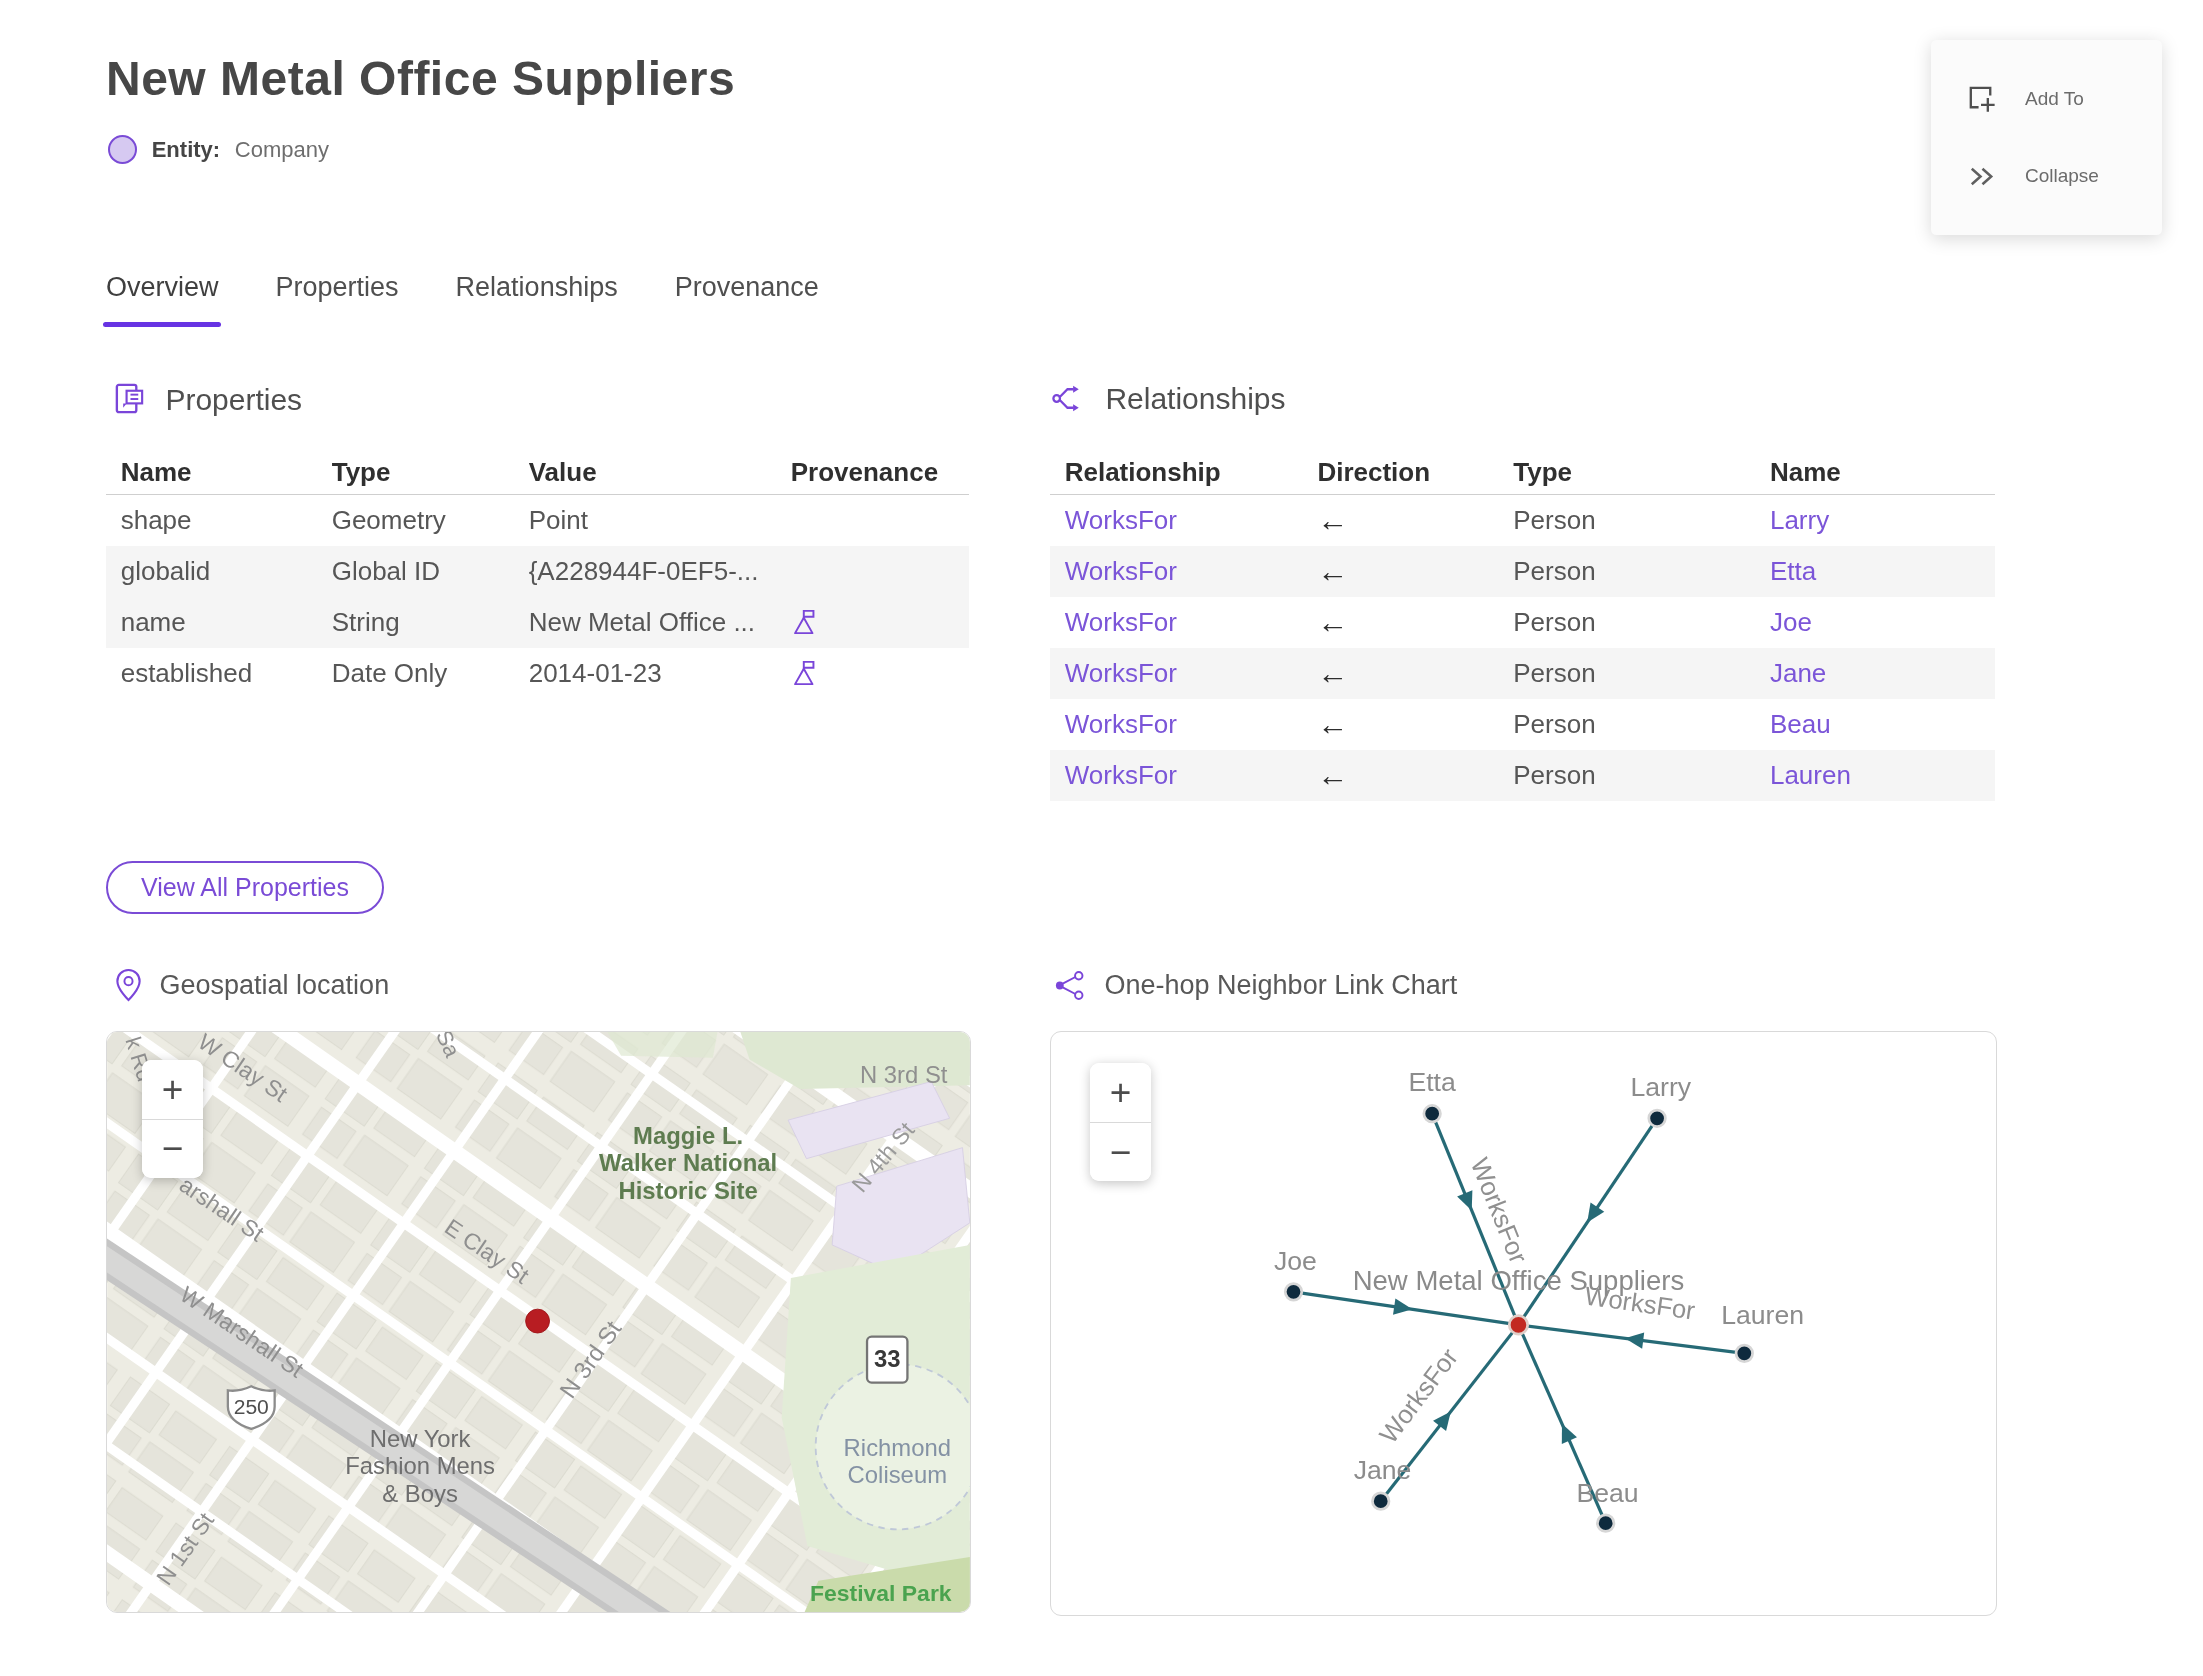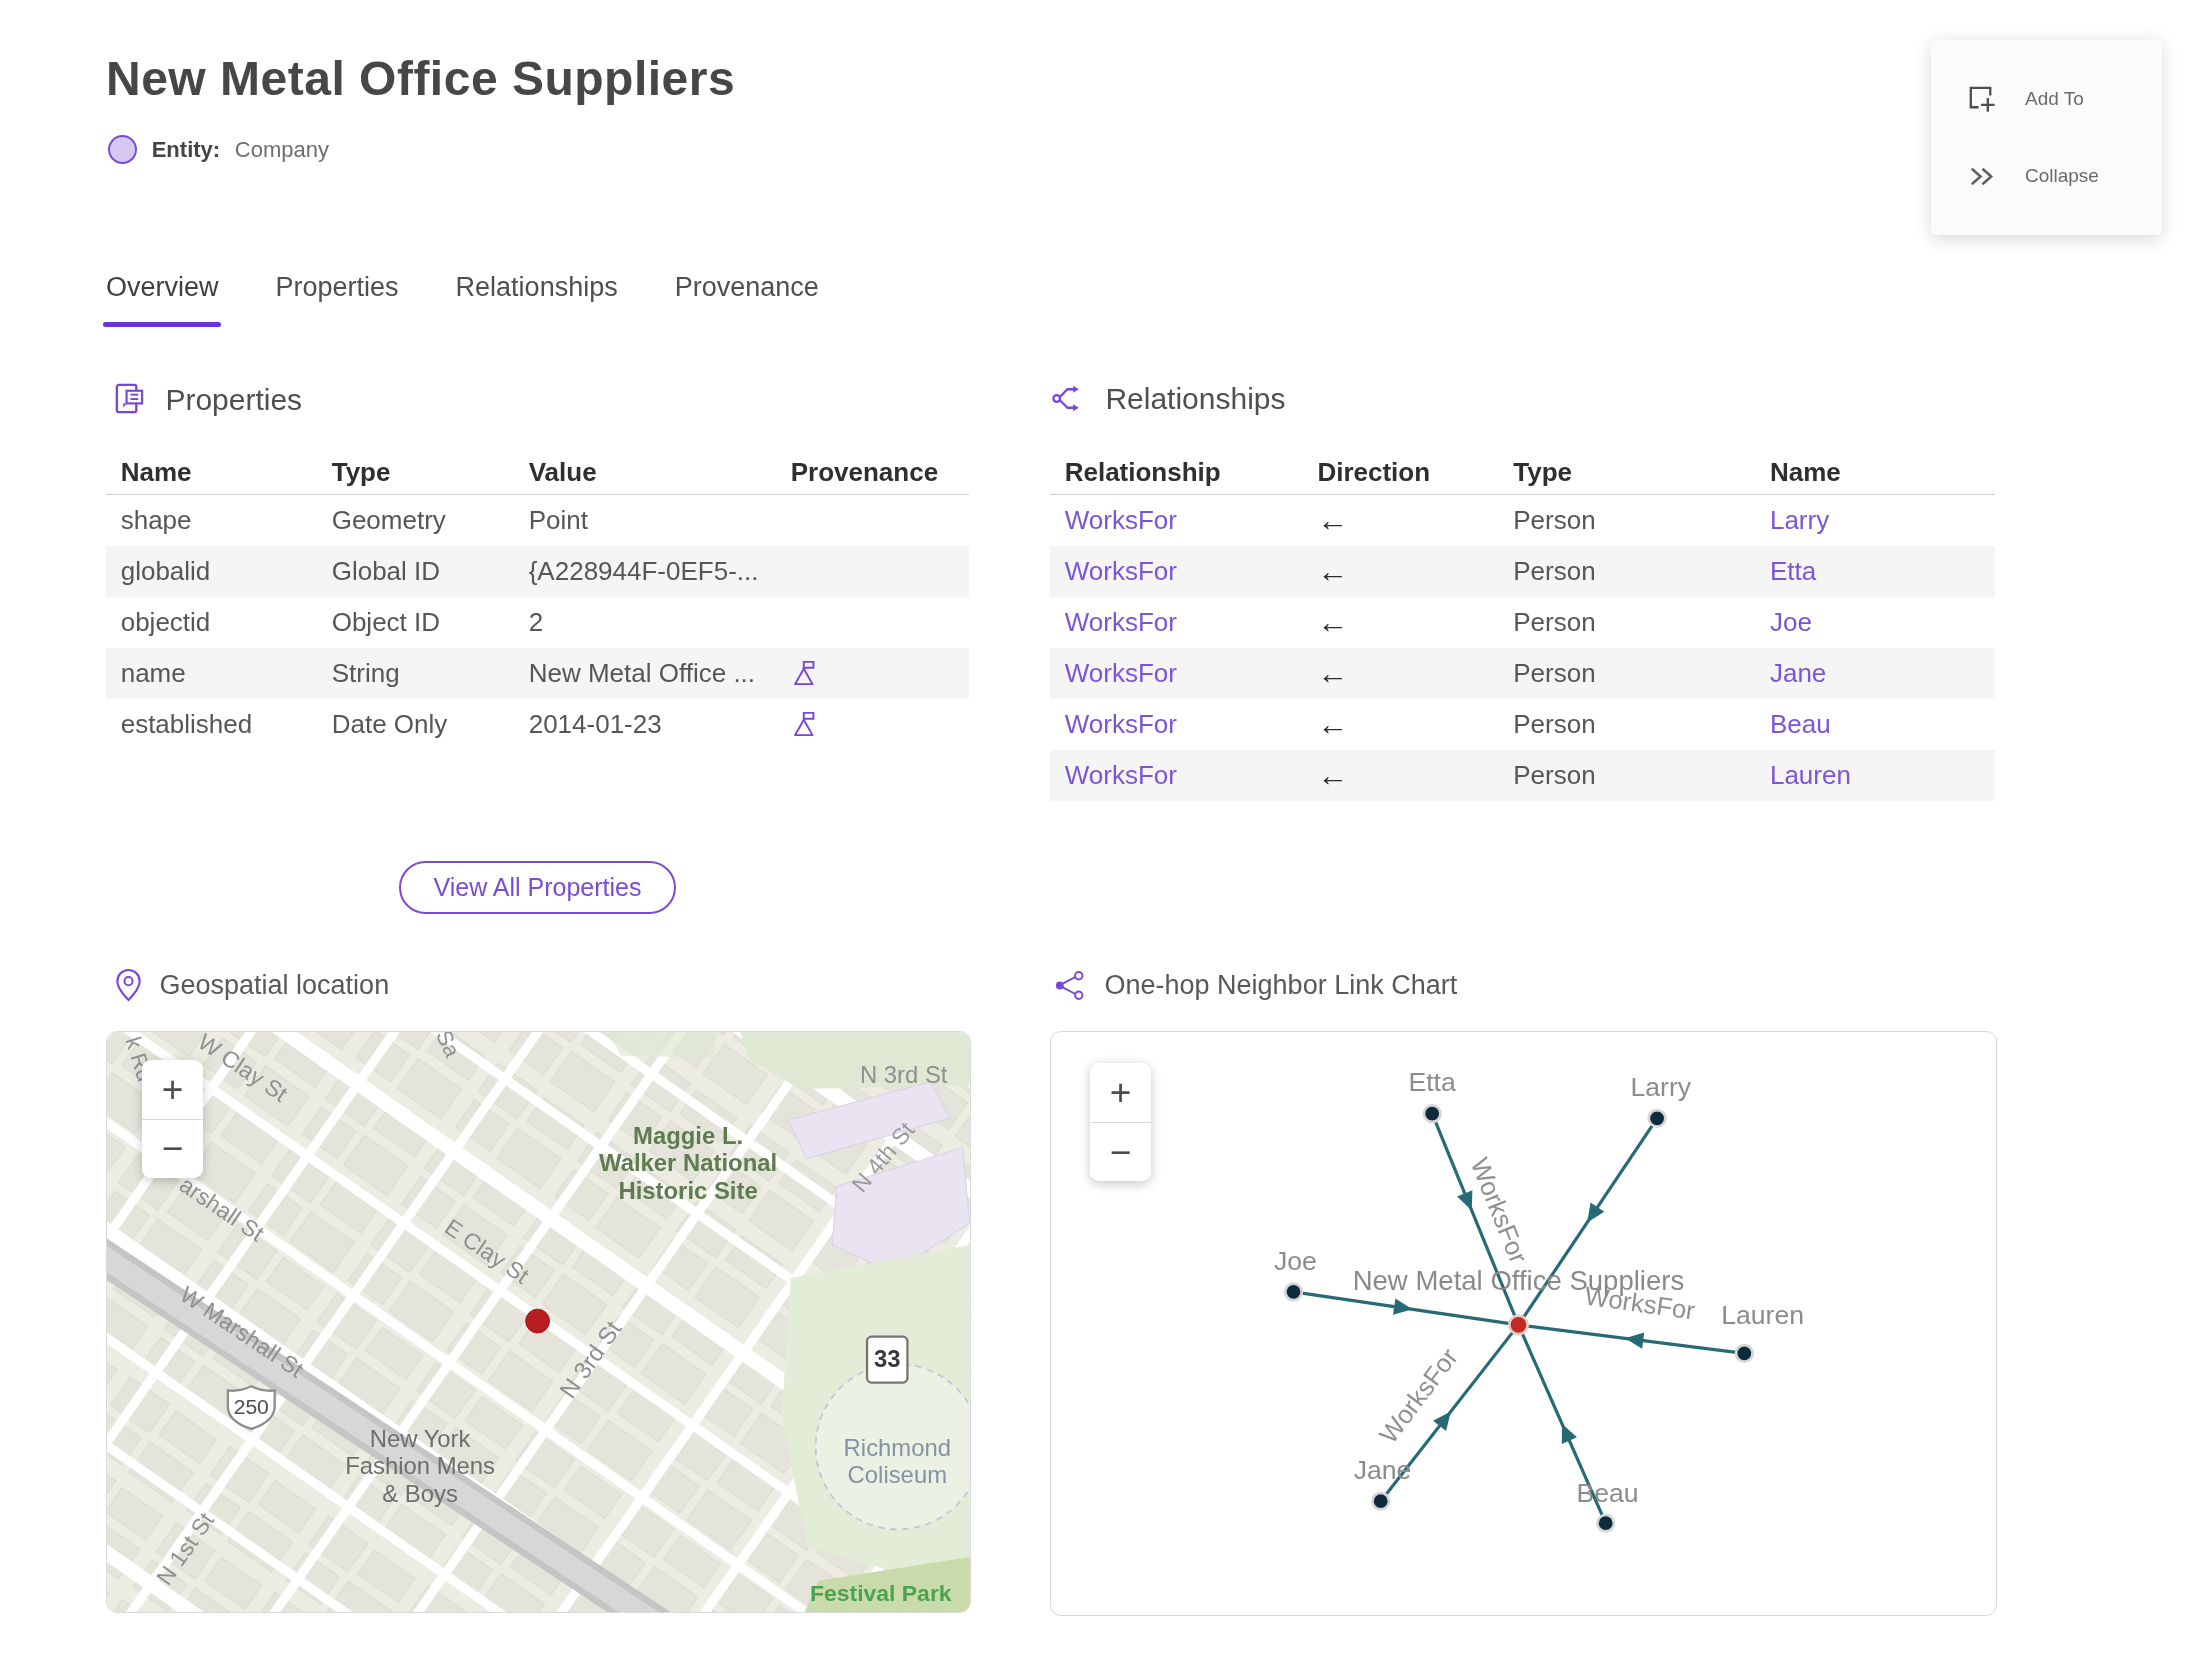--- a/index.html
+++ b/index.html
@@ -24,21 +24,21 @@
   #properties-table{left:106px;width:863px;}
   #relationships-table{left:1050px;width:945px;}
   .thead{display:flex;height:44px;align-items:center;border-bottom:0.9px solid #cfcfcf;font-weight:700;color:#2f2f2f;font-size:26px;}
   .trow{display:flex;height:51px;align-items:center;font-size:26px;color:#565656;}
   .trow.alt{background:#f5f5f5;}
   .cell{padding-left:14.7px;box-sizing:border-box;overflow:hidden;white-space:nowrap;display:flex;align-items:center;}
   .c-p1{width:211px}.c-p2{width:197px}.c-p3{width:262px}.c-p4{width:193px}
   .c-r1{width:253px}.c-r2{width:196px}.c-r3{width:257px}.c-r4{width:240px}
   .link{color:#7b55d8;cursor:pointer;}
   .dir-arrow{font-size:31px;color:#2d2d2d;line-height:1;}
-  .view-all-wrap{position:absolute;top:861px;display:flex;justify-content:center;}
+  .view-all-wrap{position:absolute;top:861px;display:flex;justify-content:flex-start;}
   #view-all-props-wrap{left:106px;width:863px;}
   #view-all-rels-wrap{left:1050px;width:945px;}
   .pill-btn{font-family:inherit;background:#fff;border:2.8px solid #7a4bd6;color:#7a4bd6;font-size:25px;border-radius:27.5px;padding:10px 33px;cursor:pointer;}
   .sub-head{position:absolute;display:flex;align-items:center;gap:16.5px;font-size:27px;color:#585858;}
   #geo-head{left:114px;top:968px;}
   #onehop-head{left:1053px;top:968px;}
   .card{position:absolute;top:1031px;background:#fff;border:0.9px solid #d9d9d9;border-radius:11px;overflow:hidden;}
   #map-card{left:106px;width:863px;height:580px;}
   #chart-card{left:1050px;width:945px;height:583px;}
   .zoomctl{position:absolute;width:61px;border-radius:9.2px;background:#fff;box-shadow:0 2.8px 11px rgba(0,0,0,.22);overflow:hidden;z-index:5;}
@@ -117,26 +117,20 @@
       <div class="trow">
         <div class="cell c-p1">shape</div>
         <div class="cell c-p2">Geometry</div>
         <div class="cell c-p3">Point</div>
         <div class="cell c-p4"></div>
       </div>
       <div class="trow alt">
         <div class="cell c-p1">globalid</div>
         <div class="cell c-p2">Global ID</div>
         <div class="cell c-p3">{A228944F-0EF5-...</div>
-        <div class="cell c-p4"></div>
-      </div>
-      <div class="trow">
-        <div class="cell c-p1">objectid</div>
-        <div class="cell c-p2">Object ID</div>
-        <div class="cell c-p3">2</div>
         <div class="cell c-p4"></div>
       </div>
       <div class="trow alt">
         <div class="cell c-p1">name</div>
         <div class="cell c-p2">String</div>
         <div class="cell c-p3">New Metal Office ...</div>
         <div class="cell c-p4">
   <svg width="27.5" height="29" viewBox="0 0 28 30">
     <path d="M13 11 V3 H23 V9 H13" stroke="#7a45d9" stroke-width="2" fill="none"></path>
     <path d="M13 10 L22 26 H4 Z" stroke="#7a45d9" stroke-width="2" fill="none" stroke-linejoin="round"></path>

